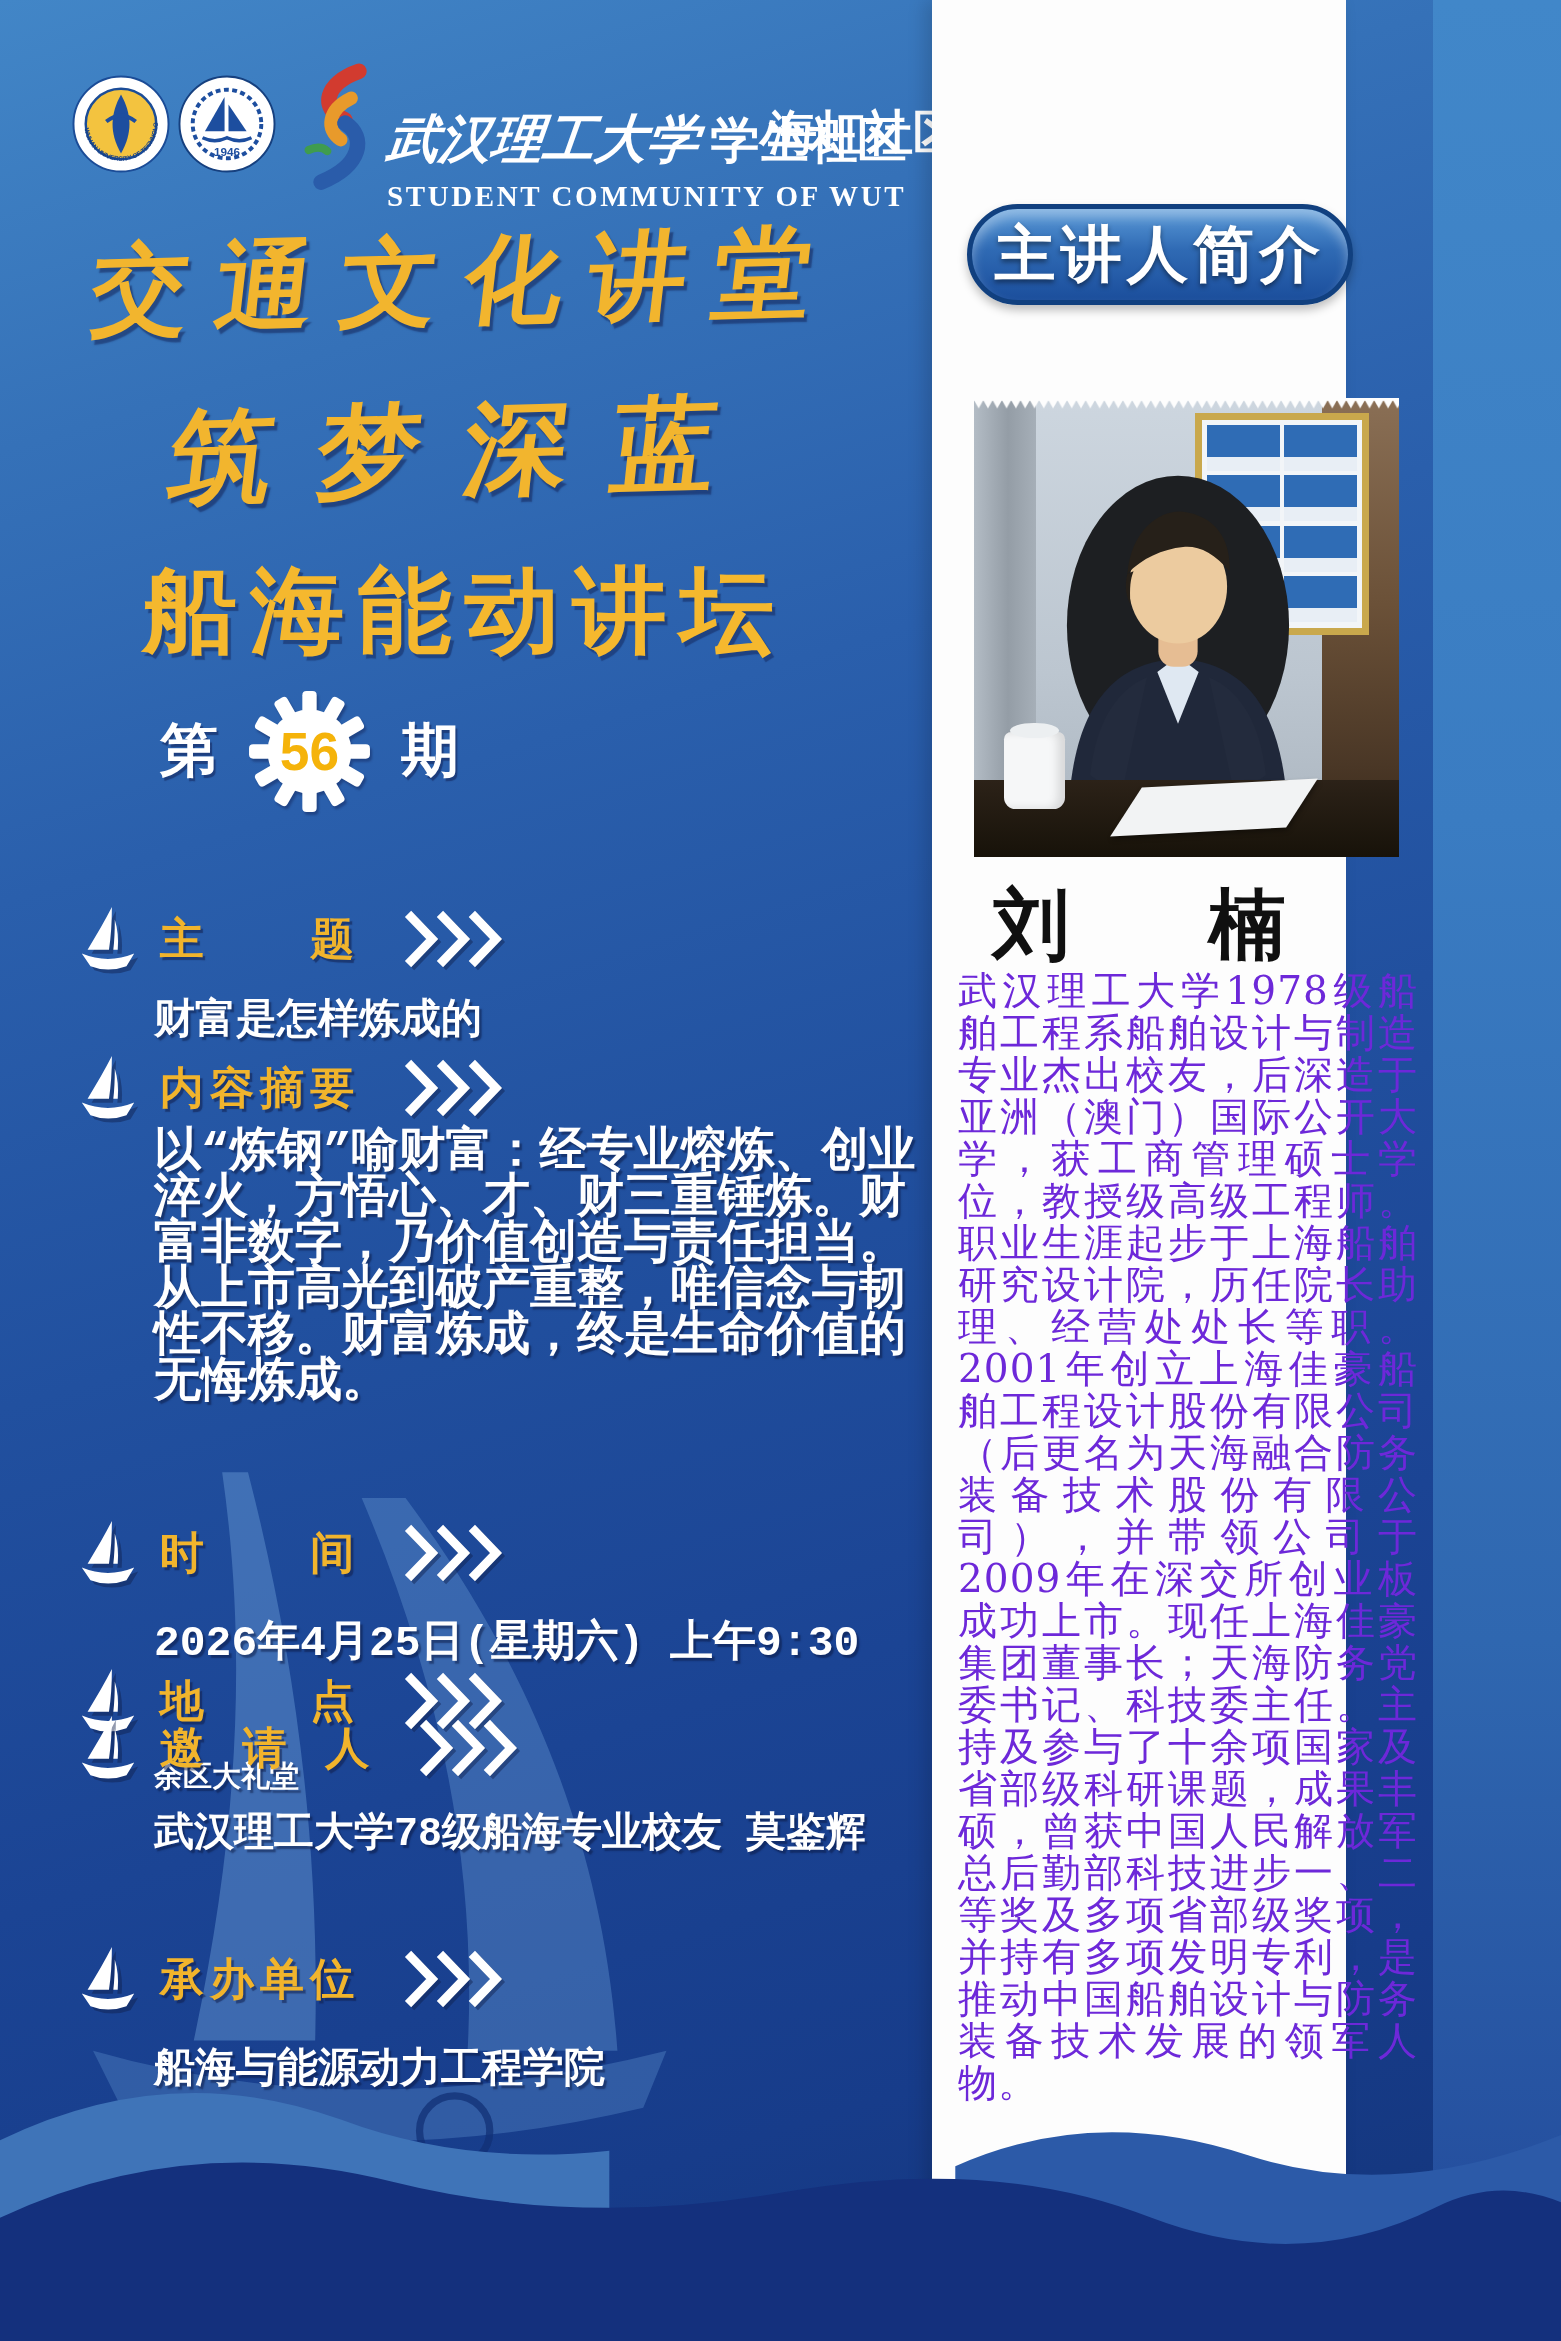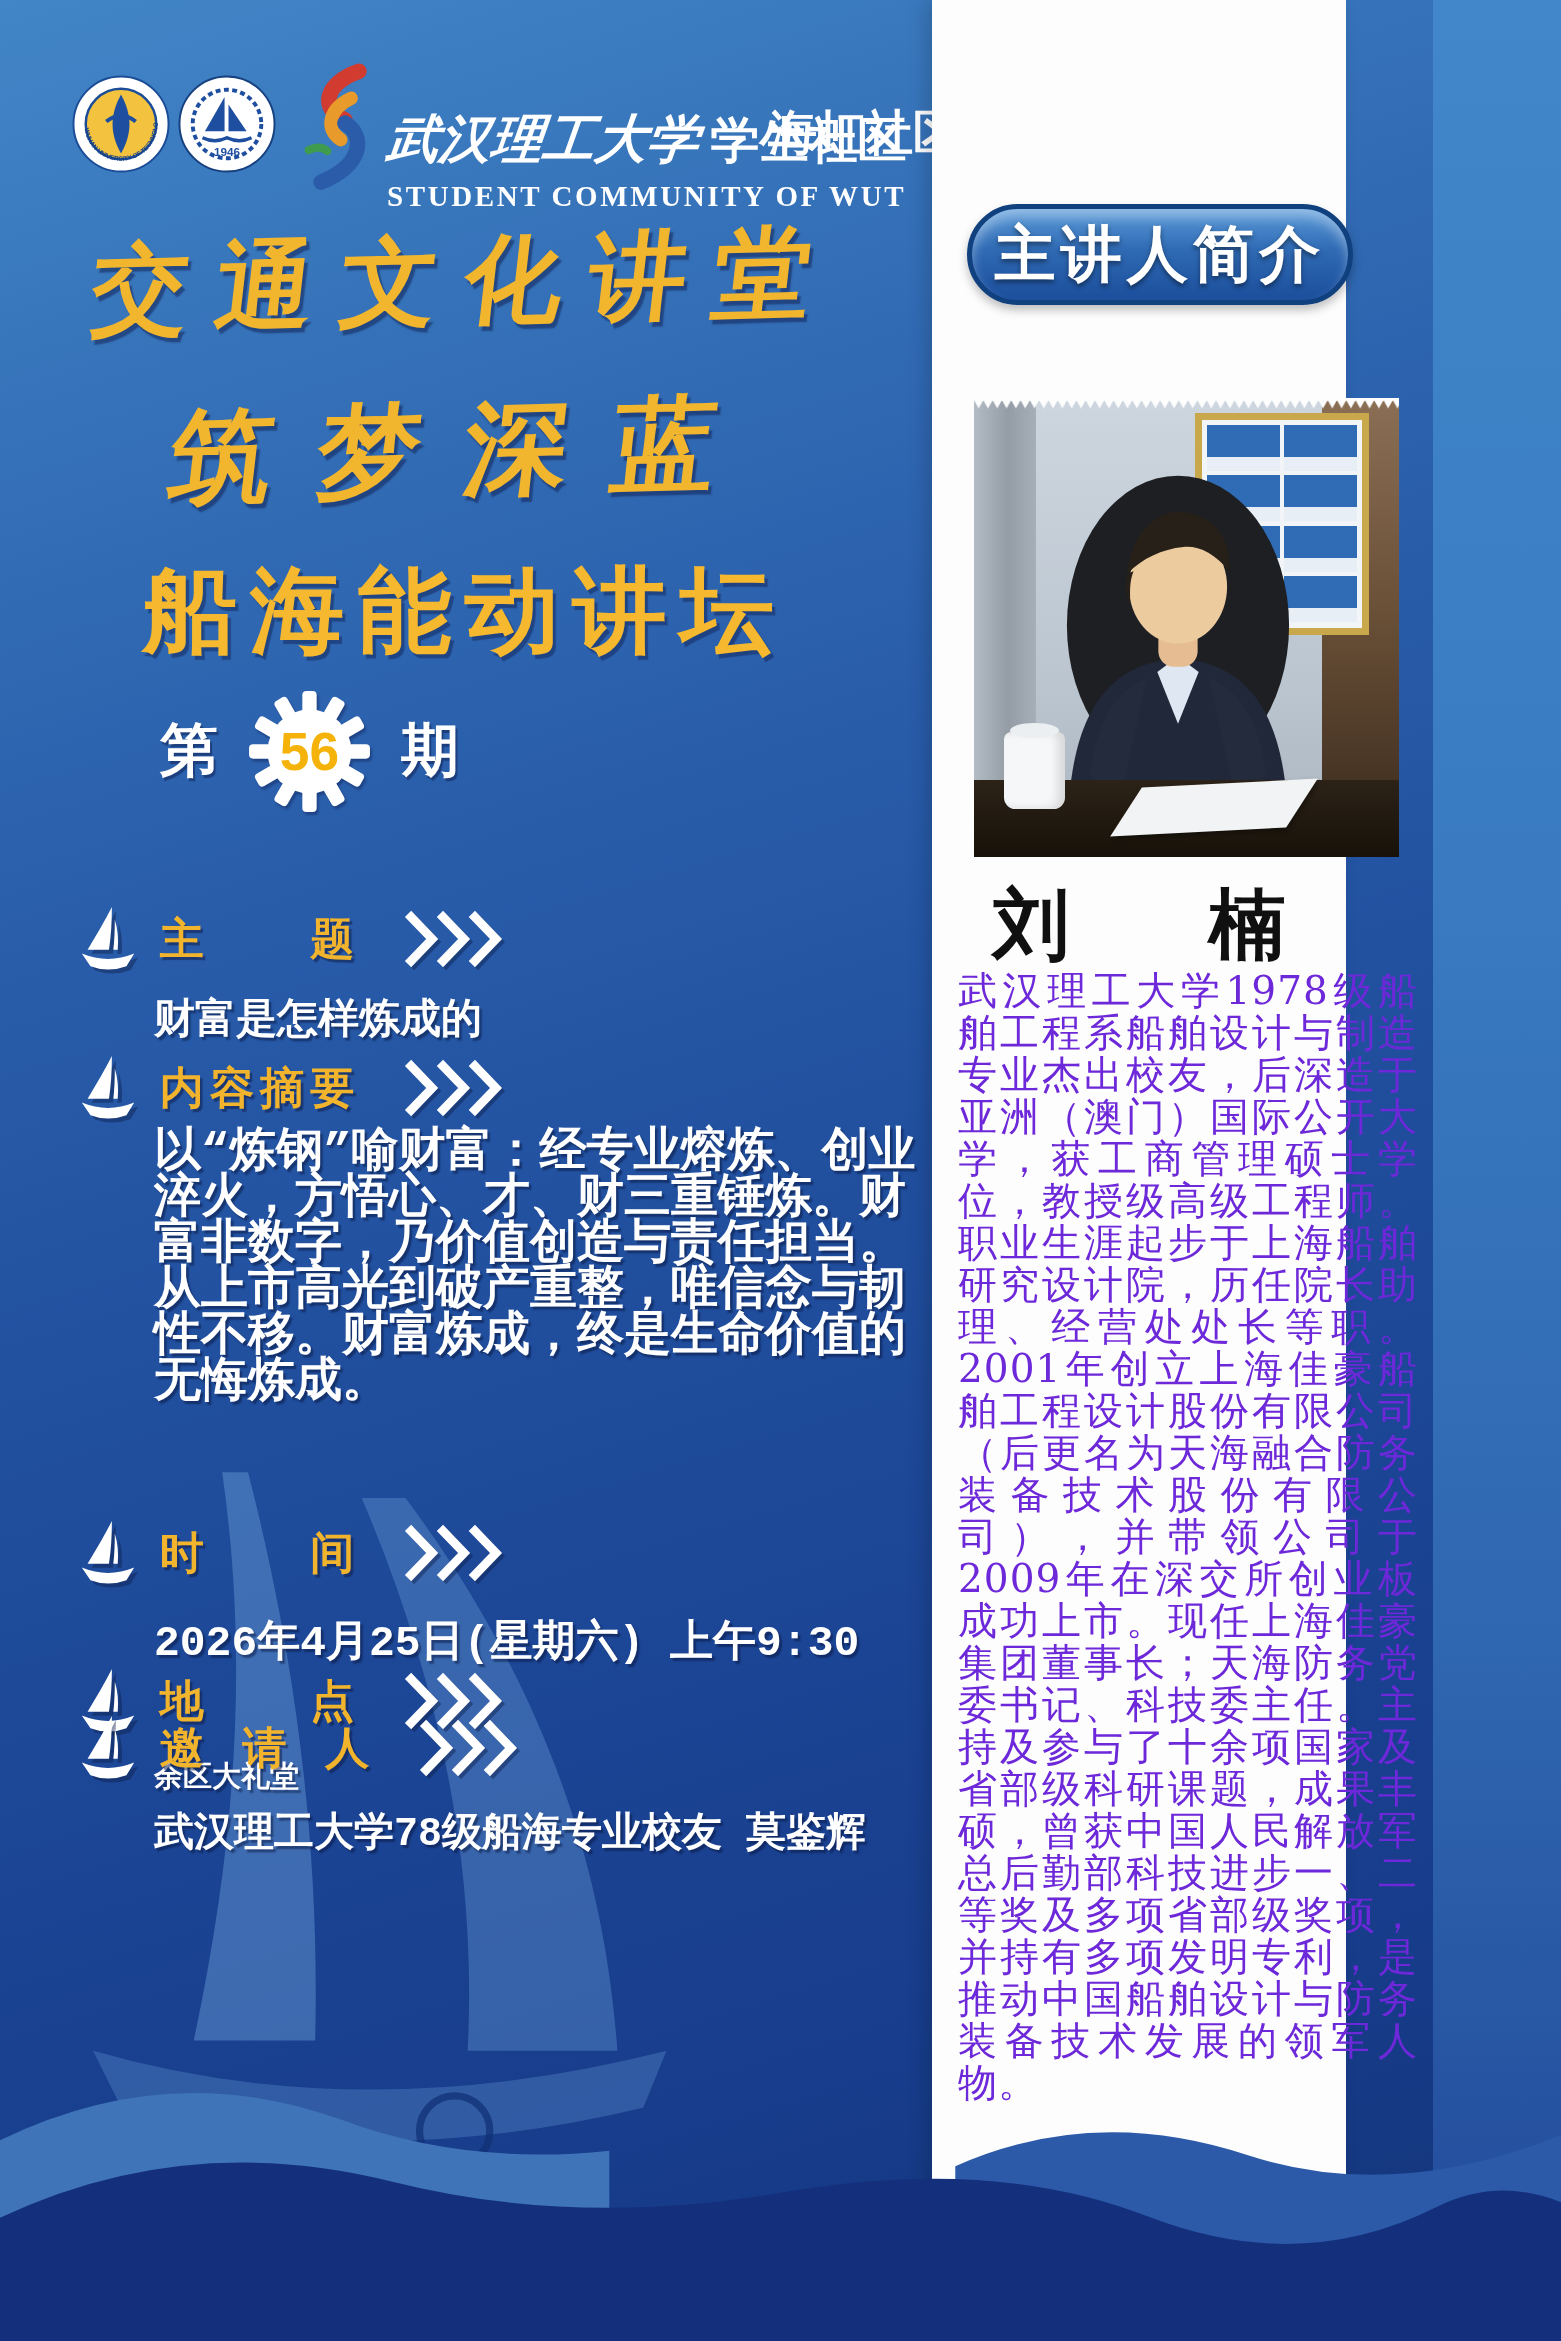--- a/index.html
+++ b/index.html
@@ -253,20 +253,38 @@
         <g stroke="#fff" stroke-width="18" fill="none">
           <polyline points="12,8 62,60 12,112"></polyline>
             <polyline points="78,8 128,60 78,112"></polyline>
             <polyline points="144,8 194,60 144,112"></polyline>
         </g>
       </svg>
     </div>
     <div class="sec-body">武汉理工大学78级船海专业校友 莫鉴辉</div>
   </div>
 
+  <div class="section sec-organizer">
+    <div class="sec-head">
+      <svg class="boat-icon" viewBox="0 0 120 140">
+        <path d="M68,4 C68,36 66,66 62,92 L18,92 C36,62 54,32 68,4 Z" fill="#fff"></path>
+        <path d="M74,30 C74,55 73,75 71,92 L80,92 C82,70 80,50 74,30 Z" fill="#fff"></path>
+        <path d="M6,100 Q60,122 114,100 L98,126 Q60,140 24,126 Z" fill="#fff"></path>
+      </svg>
+      <span class="sec-label">承办单位</span>
+      <svg class="chevrons" viewBox="0 0 210 120">
+        <g stroke="#fff" stroke-width="18" fill="none">
+          <polyline points="12,8 62,60 12,112"></polyline>
+            <polyline points="78,8 128,60 78,112"></polyline>
+            <polyline points="144,8 194,60 144,112"></polyline>
+        </g>
+      </svg>
+    </div>
+    <div class="sec-body">船海与能源动力工程学院</div>
+  </div>
 
   <aside class="panel">
     <div class="badge">
       <span>主讲人简介</span>
     </div>
 
     <div class="photo">
       <div class="metal"></div>
       <div class="marble"></div>
       <div class="frame">

